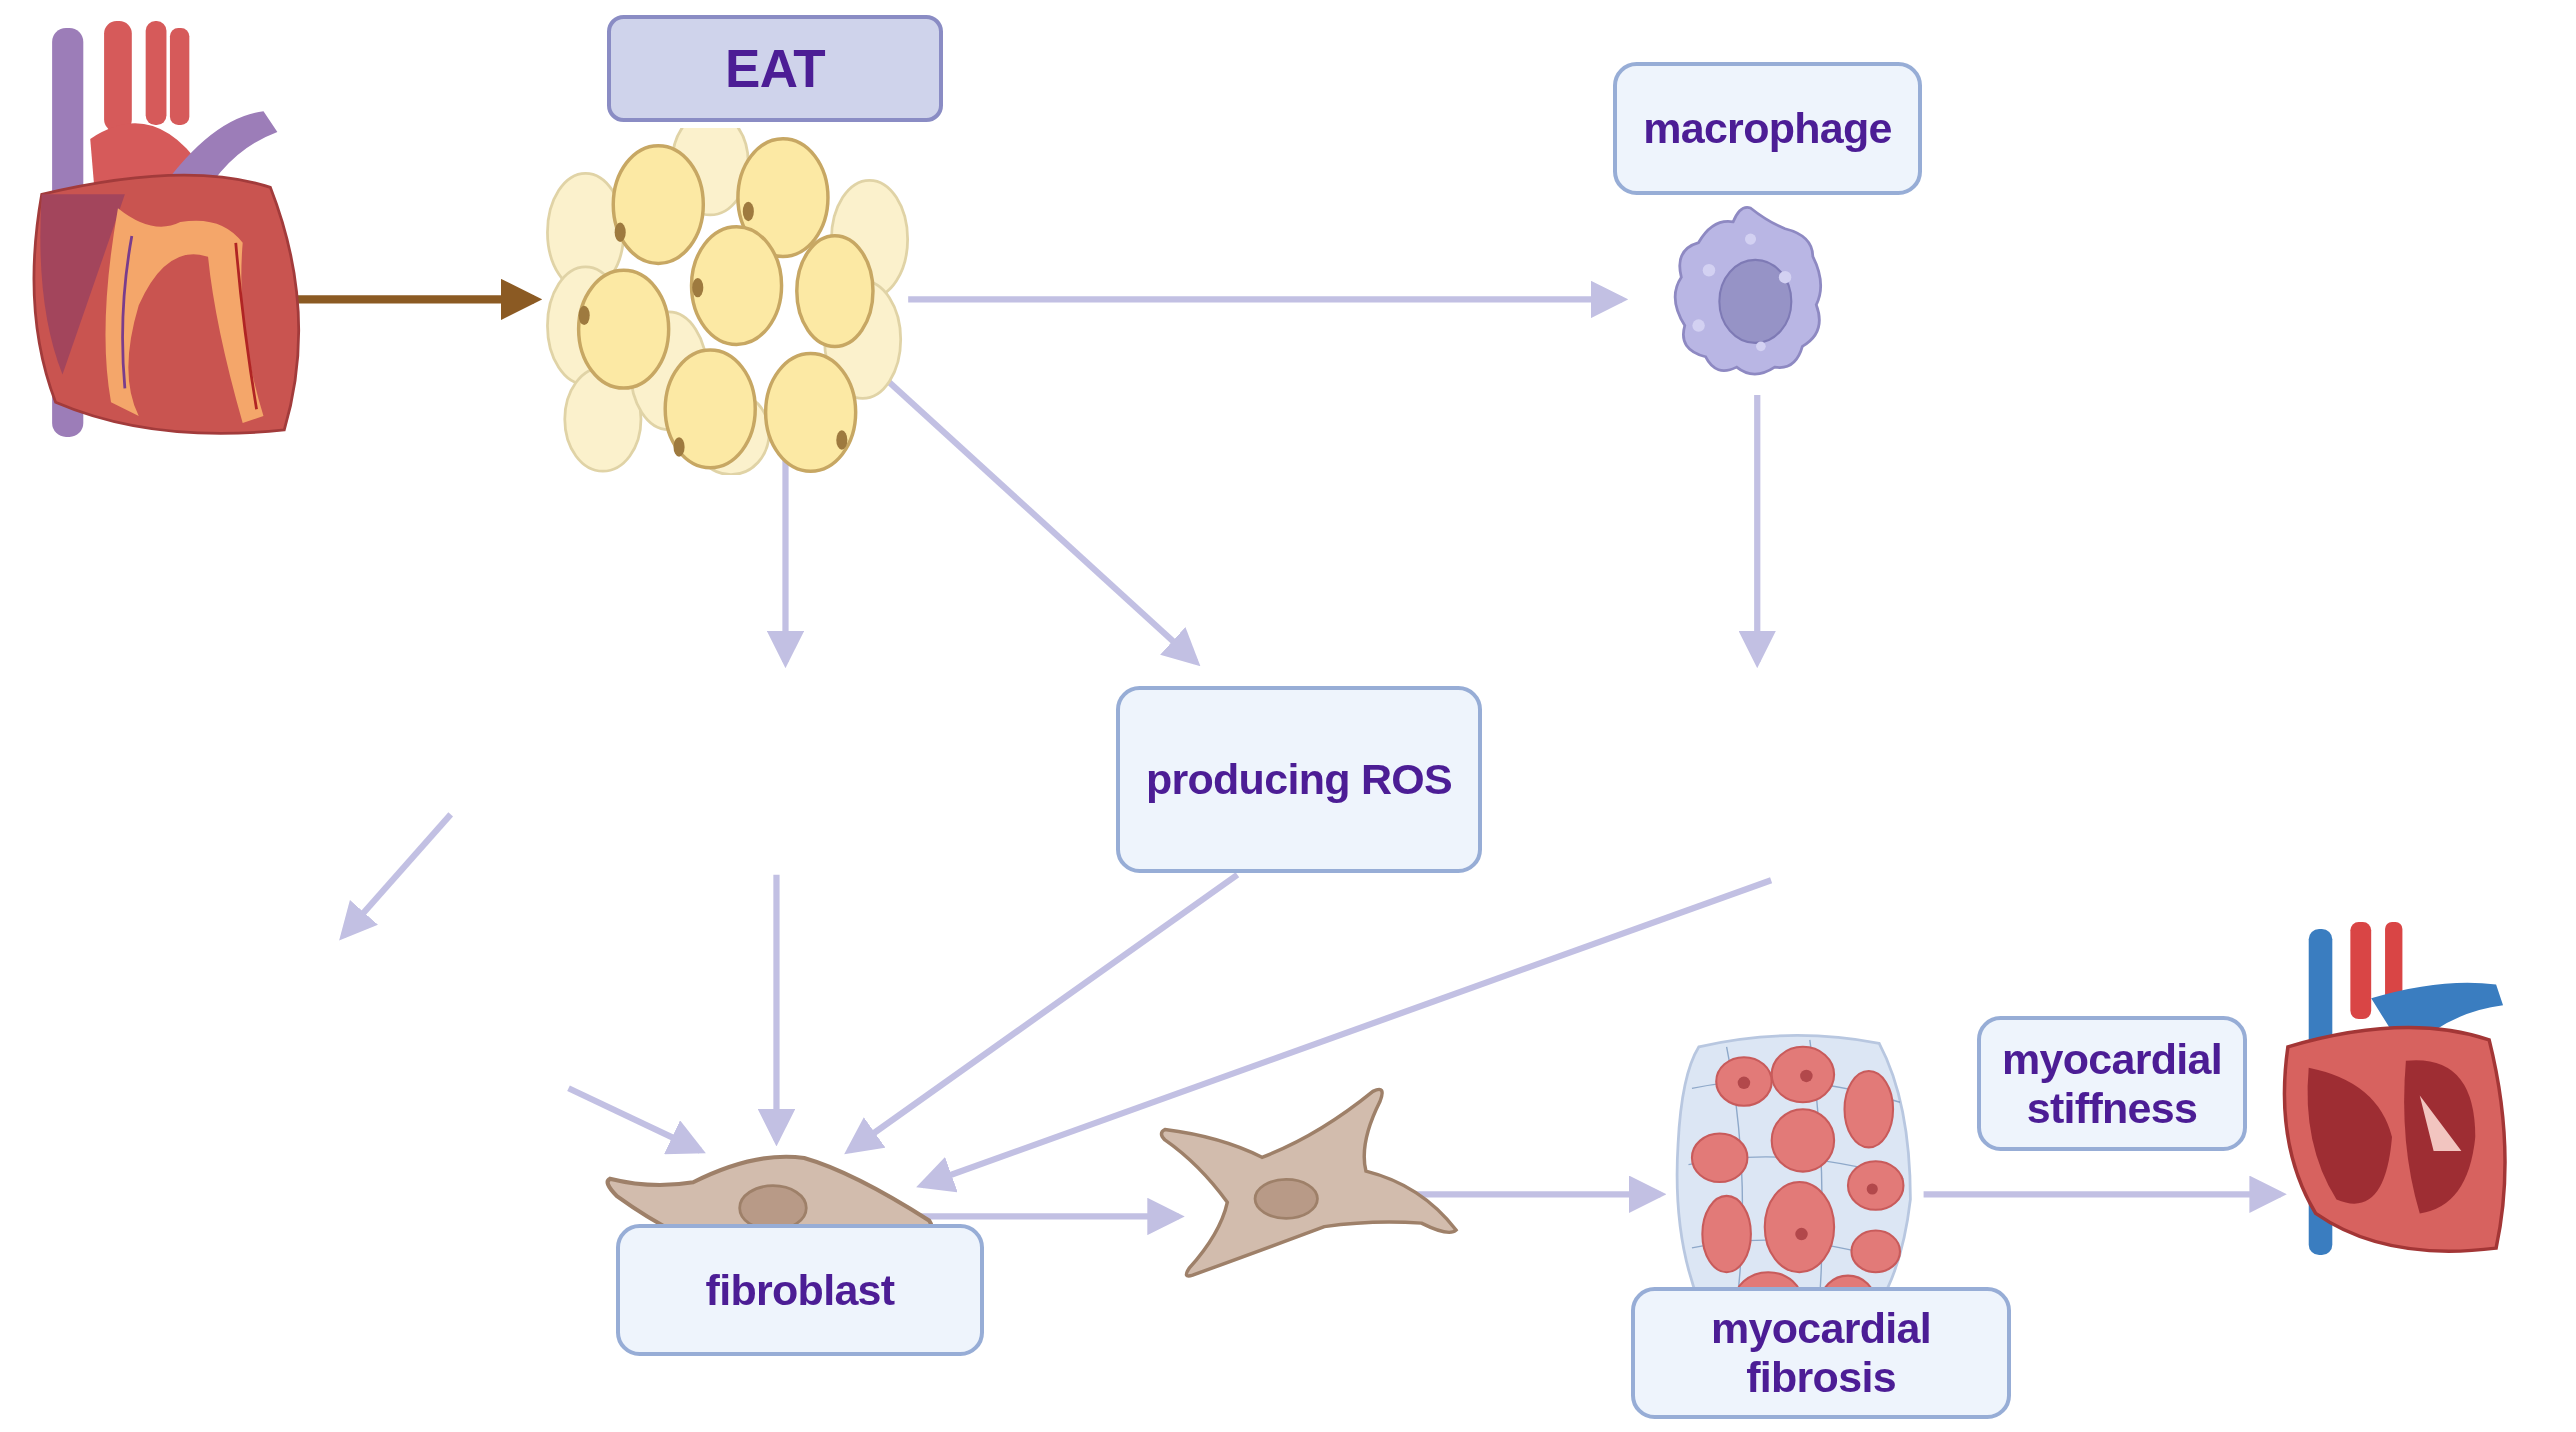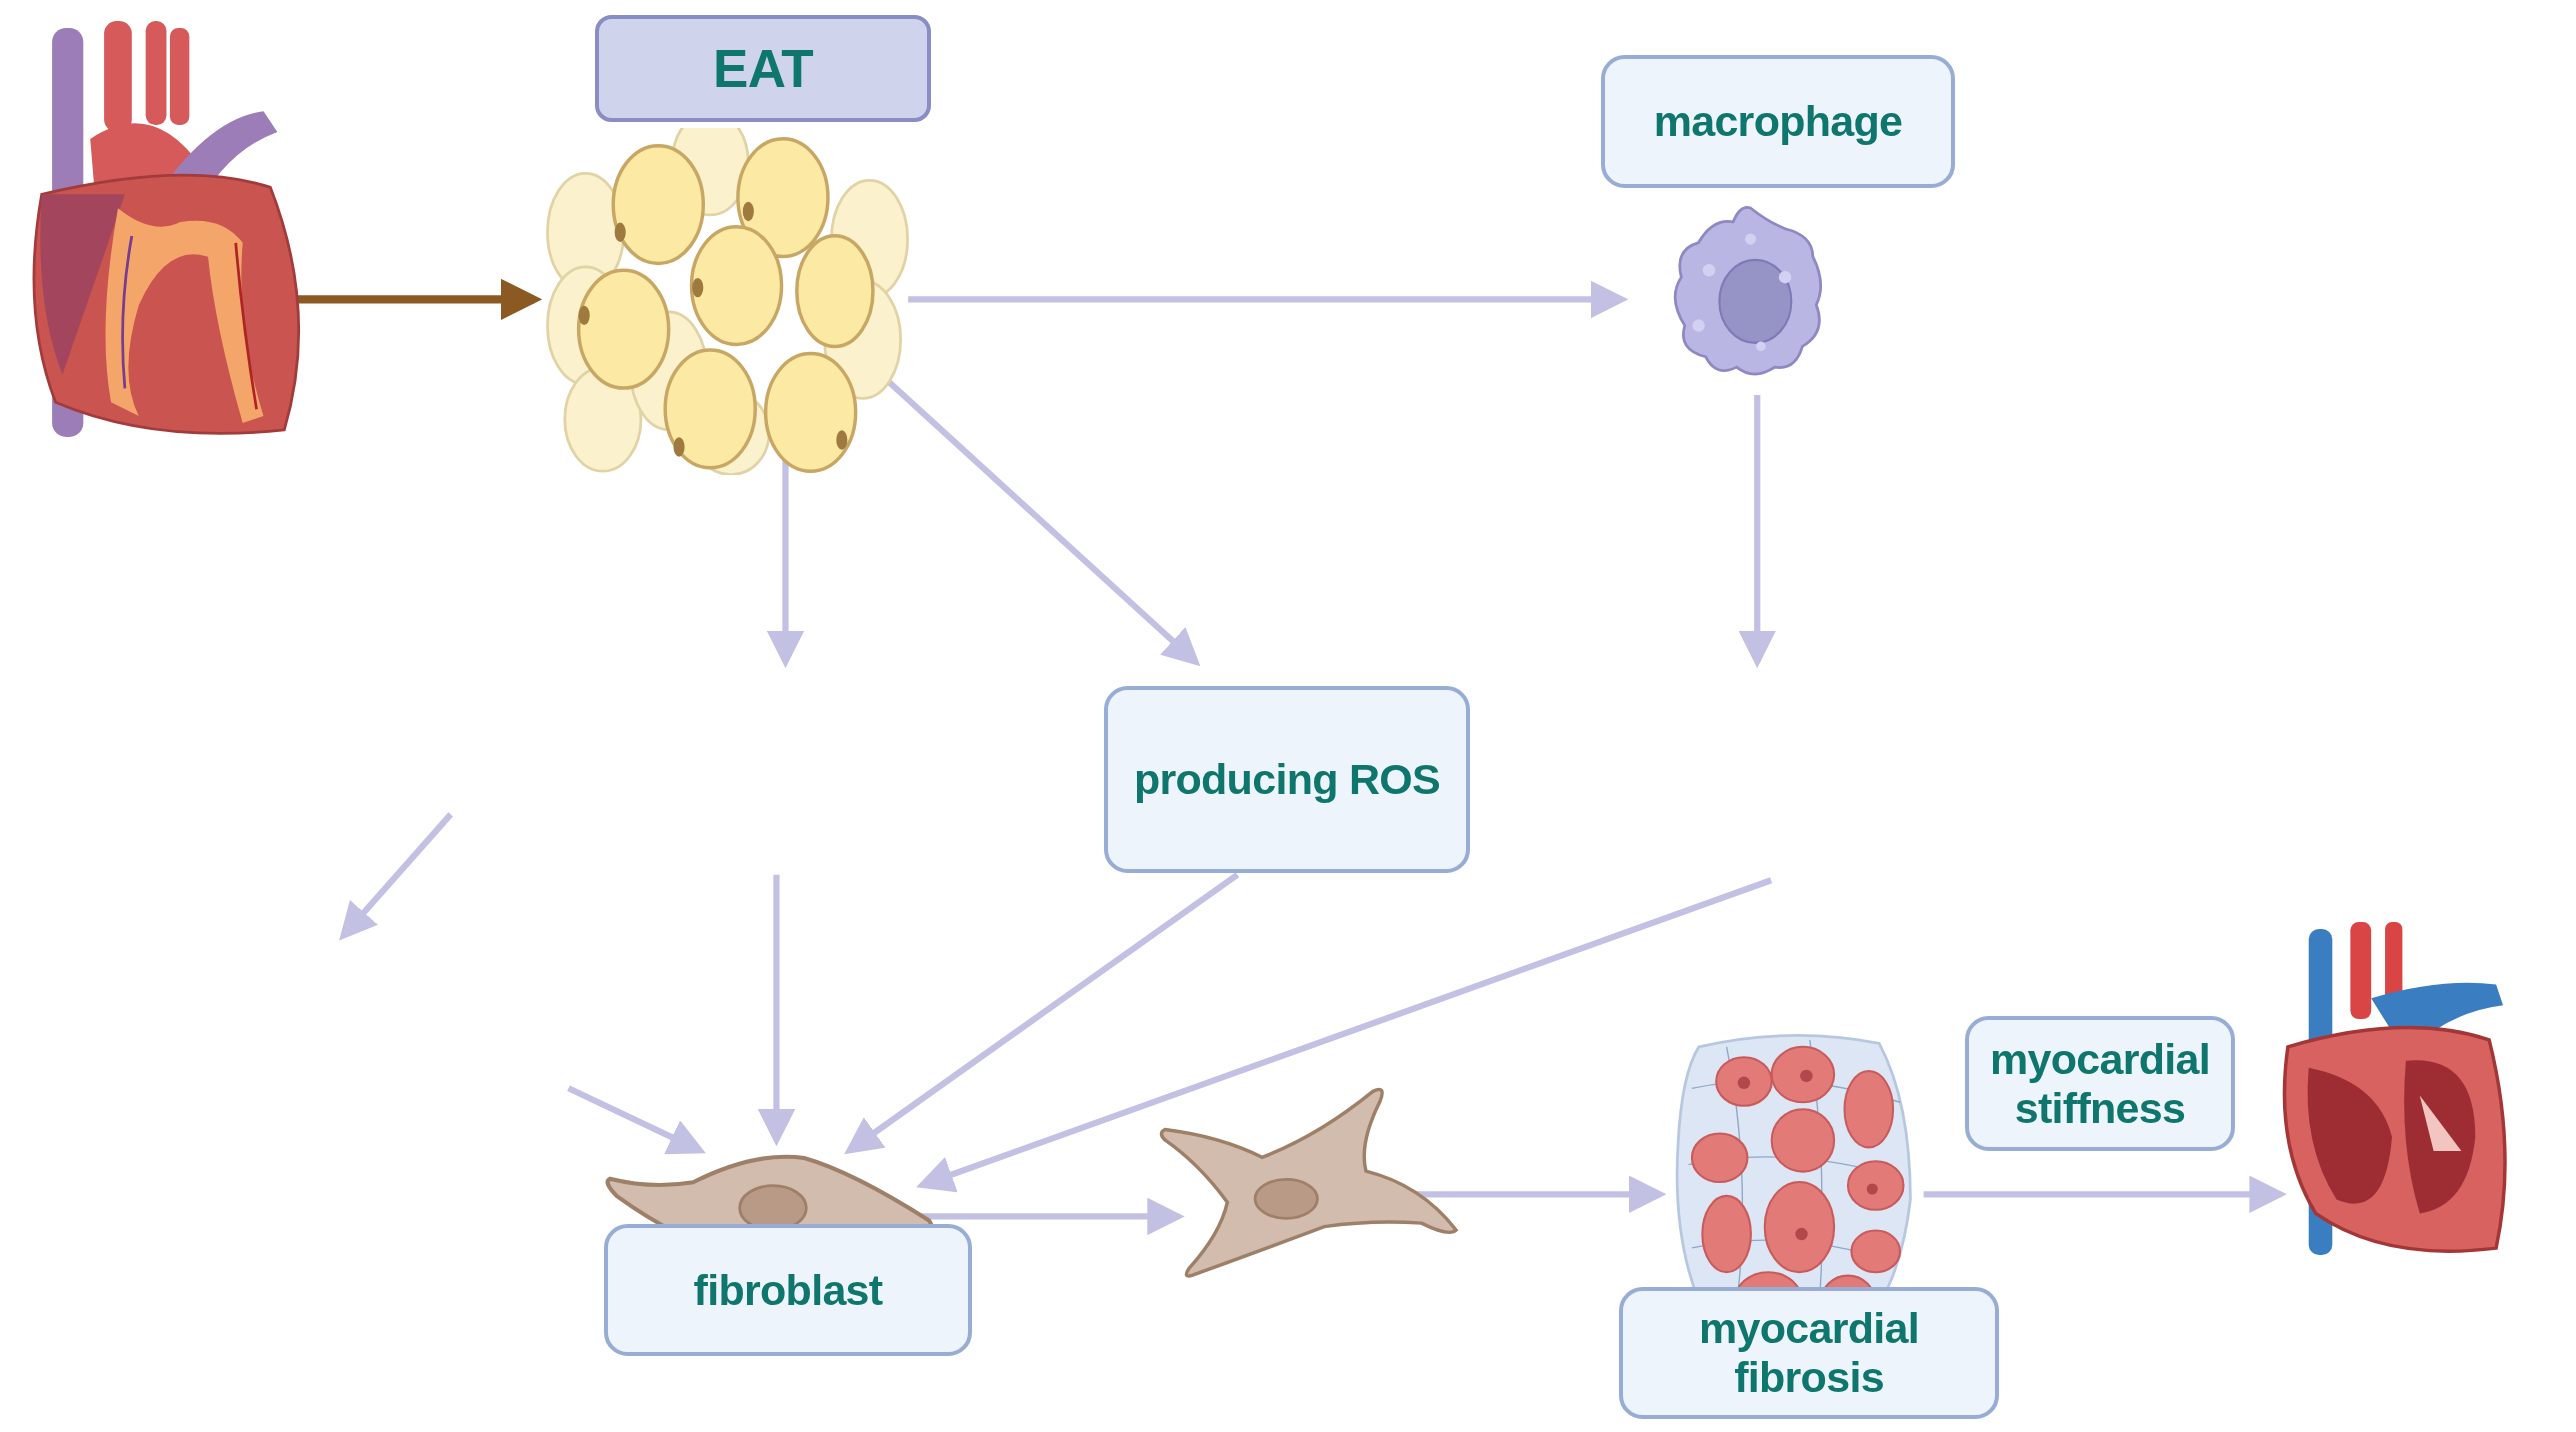--- a/index.html
+++ b/index.html
@@ -1,18 +1,18 @@
 <!DOCTYPE html>
 <html style="font-size:11px"><head>
 <meta charset="utf-8">
 <style>
   html,body{margin:0;padding:0;background:#fff;}
   #stage{position:relative;width:2576px;height:1432px;background:#fff;overflow:hidden;font-family:"Liberation Sans","DejaVu Sans",sans-serif;}
   svg#links{position:absolute;left:0;top:0;width:2576px;height:1432px;}
-  .box{position:absolute;box-sizing:border-box;background:#EEF4FC;border:4.9px solid #97ADD6;border-radius:23.6px;display:flex;align-items:center;justify-content:center;text-align:center;color:#0f766e;font-weight:bold;font-size:43px;line-height:49px;padding:16px 14px;white-space:pre-line;letter-spacing:-0.7px;}
+  .box{position:absolute;box-sizing:border-box;background:#EEF4FC;border:4.9px solid #97ADD6;border-radius:23.6px;display:flex;align-items:center;justify-content:center;text-align:center;color:#4c1d95;font-weight:bold;font-size:43px;line-height:49px;padding:16px 14px;white-space:pre-line;letter-spacing:-0.7px;margin-left:12px;}
   .box.eat{background:#CFD3EB;border-color:#8A8CC4;font-size:53px;border-radius:16.6px;}
   .illus{position:absolute;}
 </style>
 </head>
 <body>
 
 <div id="stage">
 
   <svg id="links" viewBox="0 0 3716 2066">
     <defs>
@@ -142,21 +142,21 @@
     <rect x="120" y="10" width="30" height="140" rx="12" fill="#D94545"></rect>
     <rect x="170" y="10" width="25" height="130" rx="10" fill="#D94545"></rect>
     <path d="M150,120 Q250,90 330,100 L340,130 Q260,140 200,200 Z" fill="#3A7DC0"></path>
     <path d="M30,190 Q10,330 70,430 Q170,500 330,480 Q360,340 320,180 Q200,140 30,190 Z" fill="#D7625F" stroke="#A33636" stroke-width="5"></path>
     <path d="M60,220 Q50,330 100,410 Q170,440 180,320 Q160,240 60,220 Z" fill="#9E2D33"></path>
     <path d="M200,210 Q300,200 300,320 Q290,420 220,430 Q190,330 200,210 Z" fill="#9E2D33"></path>
     <path d="M220,260 L280,340 L240,340 Z" fill="#F2C5C0"></path>
   </svg>
 
   <div class="box eat" style="left:595px;top:15.3px;width:336px;height:107px">EAT</div>
-  <div class="box" style="left:1601px;top:55px;width:354px;height:133px">macrophage</div>
+  <div class="box" style="left:1601px;top:62px;width:309px;height:133px">macrophage</div>
   <div class="box" style="left:1104px;top:686px;width:366px;height:187px">producing ROS</div>
   <div class="box" style="left:604px;top:1224px;width:368px;height:132px">fibroblast</div>
   <div class="box" style="left:1619px;top:1287px;width:380px;height:132px">myocardial
 fibrosis</div>
   <div class="box" style="left:1965px;top:1016px;width:270px;height:135px">myocardial
 stiffness</div>
 
 </div>
 
 

